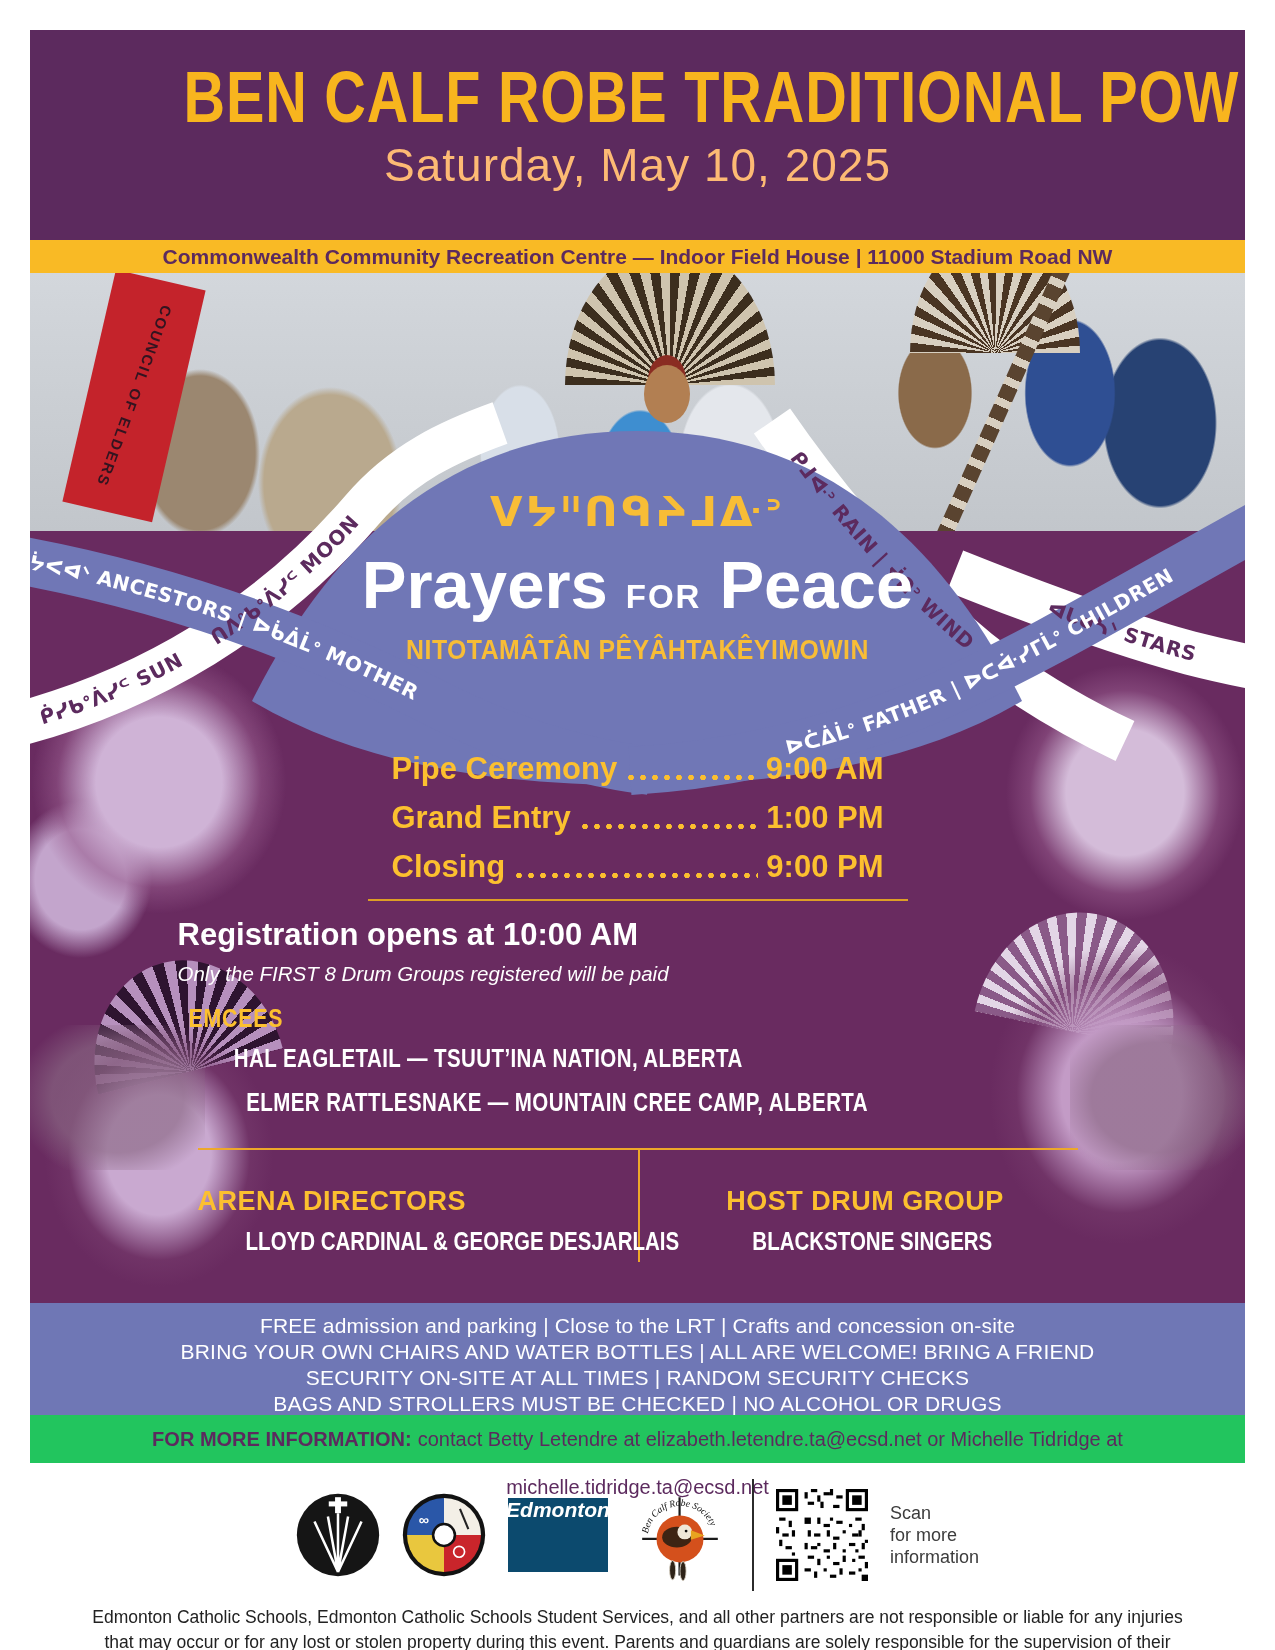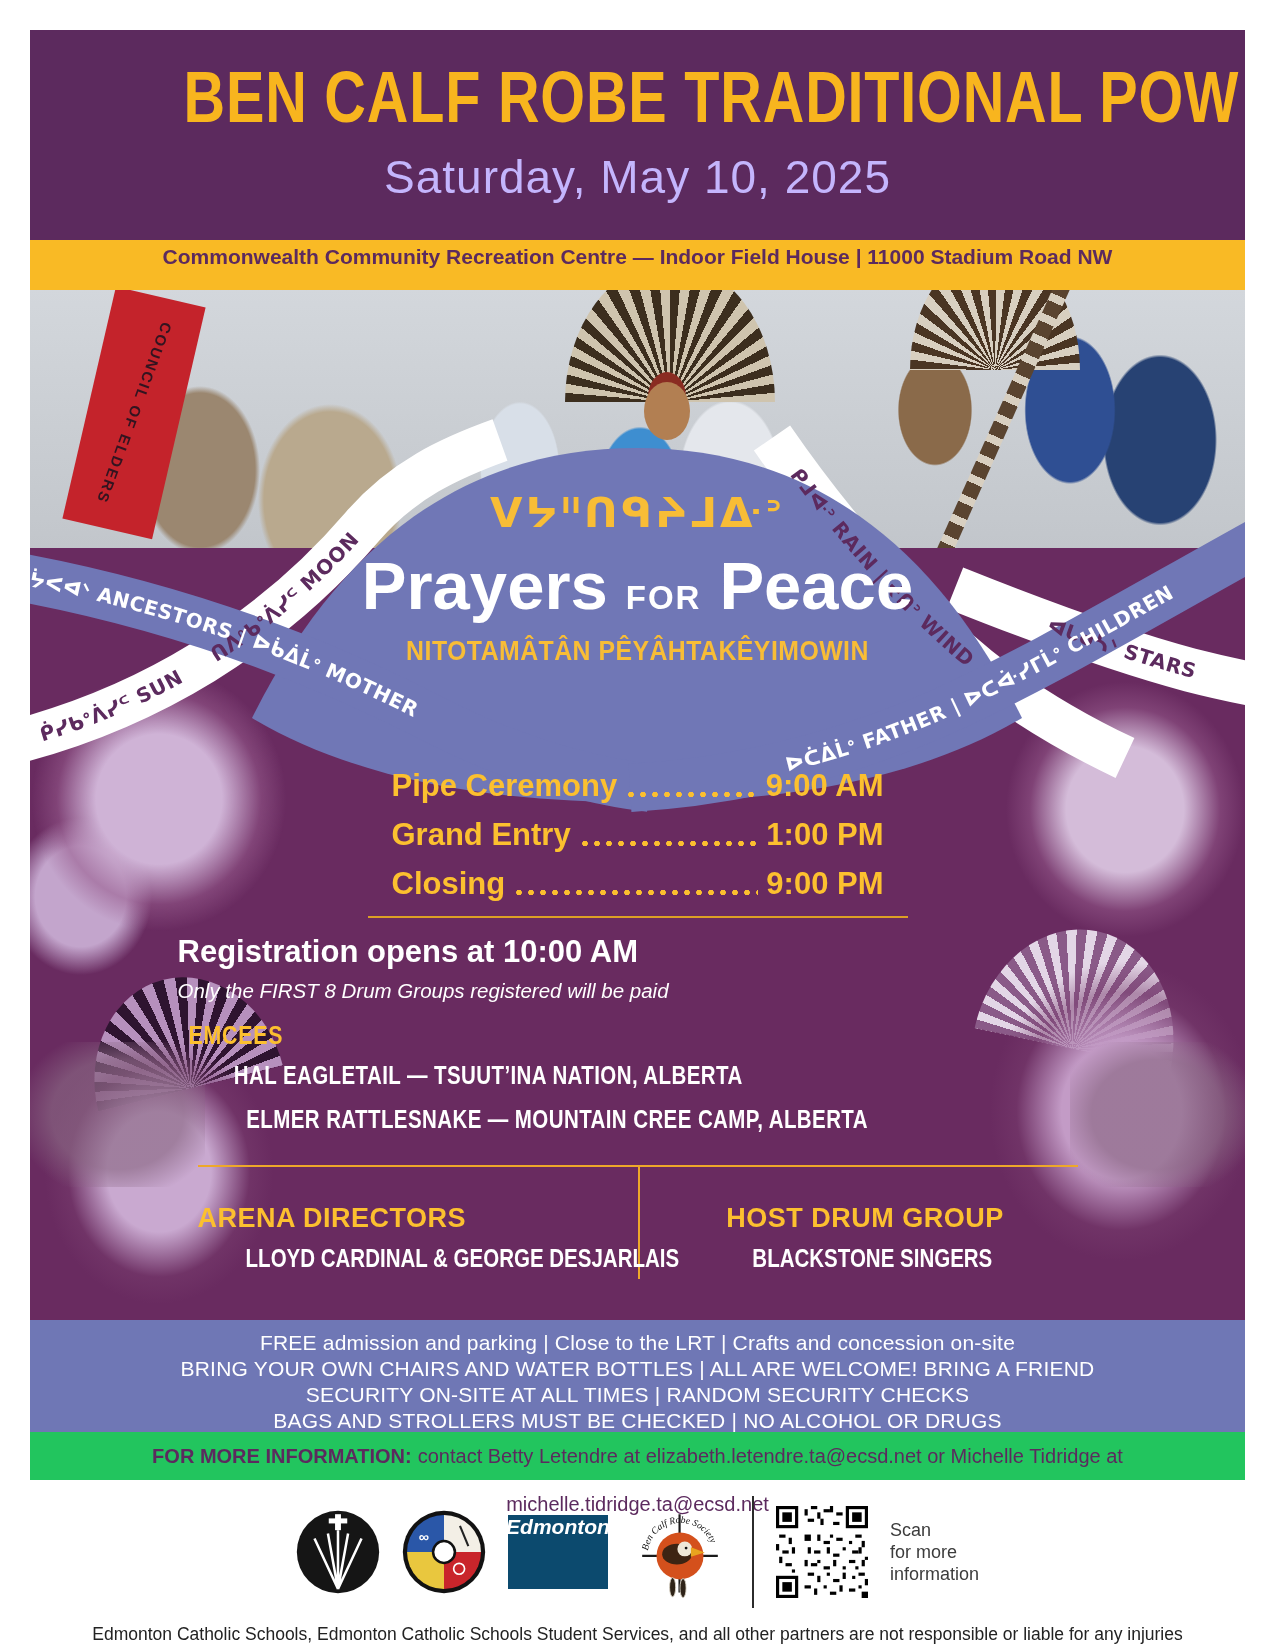--- a/index.html
+++ b/index.html
@@ -4,22 +4,22 @@
 <style>
   html,body{margin:0;padding:0;background:#ffffff;}
   body{width:1275px;height:1650px;position:relative;font-family:"Liberation Sans",sans-serif;overflow:hidden;}
   .poster{position:absolute;left:30px;top:30px;width:1215px;height:1590px;background:#ffffff;}
 
   
   .hdr{background:#5c2a5e;height:210px;text-align:center;overflow:hidden;}
   .hdr-title{margin-top:26px;white-space:nowrap;}
   .hdr-title span{display:inline-block;font-size:72px;font-weight:bold;color:#f8b51e;
     transform:scaleX(0.80);transform-origin:50% 50%;letter-spacing:1px;}
-  .hdr-date{margin-top:12px;font-size:46px;color:#c4b5fd;font-weight:normal;letter-spacing:1px;}
-  .venue{background:#f9ba25;height:50px;line-height:33px;text-align:center;
+  .hdr-date{margin-top:0;font-size:46px;color:#fdba74;font-weight:normal;letter-spacing:1px;}
+  .venue{background:#f9ba25;height:33px;line-height:33px;text-align:center;
     color:#5c2a5e;font-weight:bold;font-size:21px;}
 
   
   .hero{position:relative;height:1030px;background:#692b60;overflow:hidden;}
 
   .photo{position:absolute;z-index:1;top:0;left:0;width:100%;height:258px;overflow:hidden;
     background:
       radial-gradient(60px 90px at 905px 120px,#8a6a4a 0 60%,transparent 62%),
       radial-gradient(80px 130px at 1040px 120px,#2f4f93 0 55%,transparent 57%),
       radial-gradient(100px 150px at 1130px 150px,#274273 0 55%,transparent 57%),
@@ -66,21 +66,21 @@
   .land{position:absolute;z-index:2;top:752px;width:175px;height:145px;opacity:.65;border-radius:12px;
     background:radial-gradient(120px 100px at 50% 50%,#8a6884 0 55%,transparent 85%);}
   .land.l{left:0;} .land.r{right:0;}
 
   
   .ribbons{position:absolute;z-index:3;left:0;top:0;width:1215px;height:1030px;pointer-events:none;}
   .ribbons text{font-family:"DejaVu Sans",sans-serif;font-weight:bold;font-size:20px;letter-spacing:.5px;}
   .txt-on-white{fill:#5c2a5e;} .txt-on-peri{fill:#ffffff;}
 
   
-  .title-block{position:absolute;z-index:4;left:0;top:198px;width:100%;text-align:center;}
+  .title-block{position:absolute;z-index:4;left:0;top:214px;width:100%;text-align:center;}
   .syl{font-family:"DejaVu Sans",sans-serif;}
   .big-syl{font-size:42px;font-weight:bold;color:#f8bd36;letter-spacing:3px;}
   .pfp{margin-top:10px;display:flex;justify-content:center;align-items:baseline;gap:18px;color:#ffffff;}
   .pfp .big{font-size:67px;font-weight:bold;letter-spacing:0;}
   .pfp .for{font-size:33px;font-weight:bold;letter-spacing:2px;}
   .subtitle{margin-top:12px;}
   .subtitle span{display:inline-block;transform:scaleX(.92);font-size:27px;font-weight:bold;
     color:#f8bd36;letter-spacing:.5px;white-space:nowrap;}
 
   

